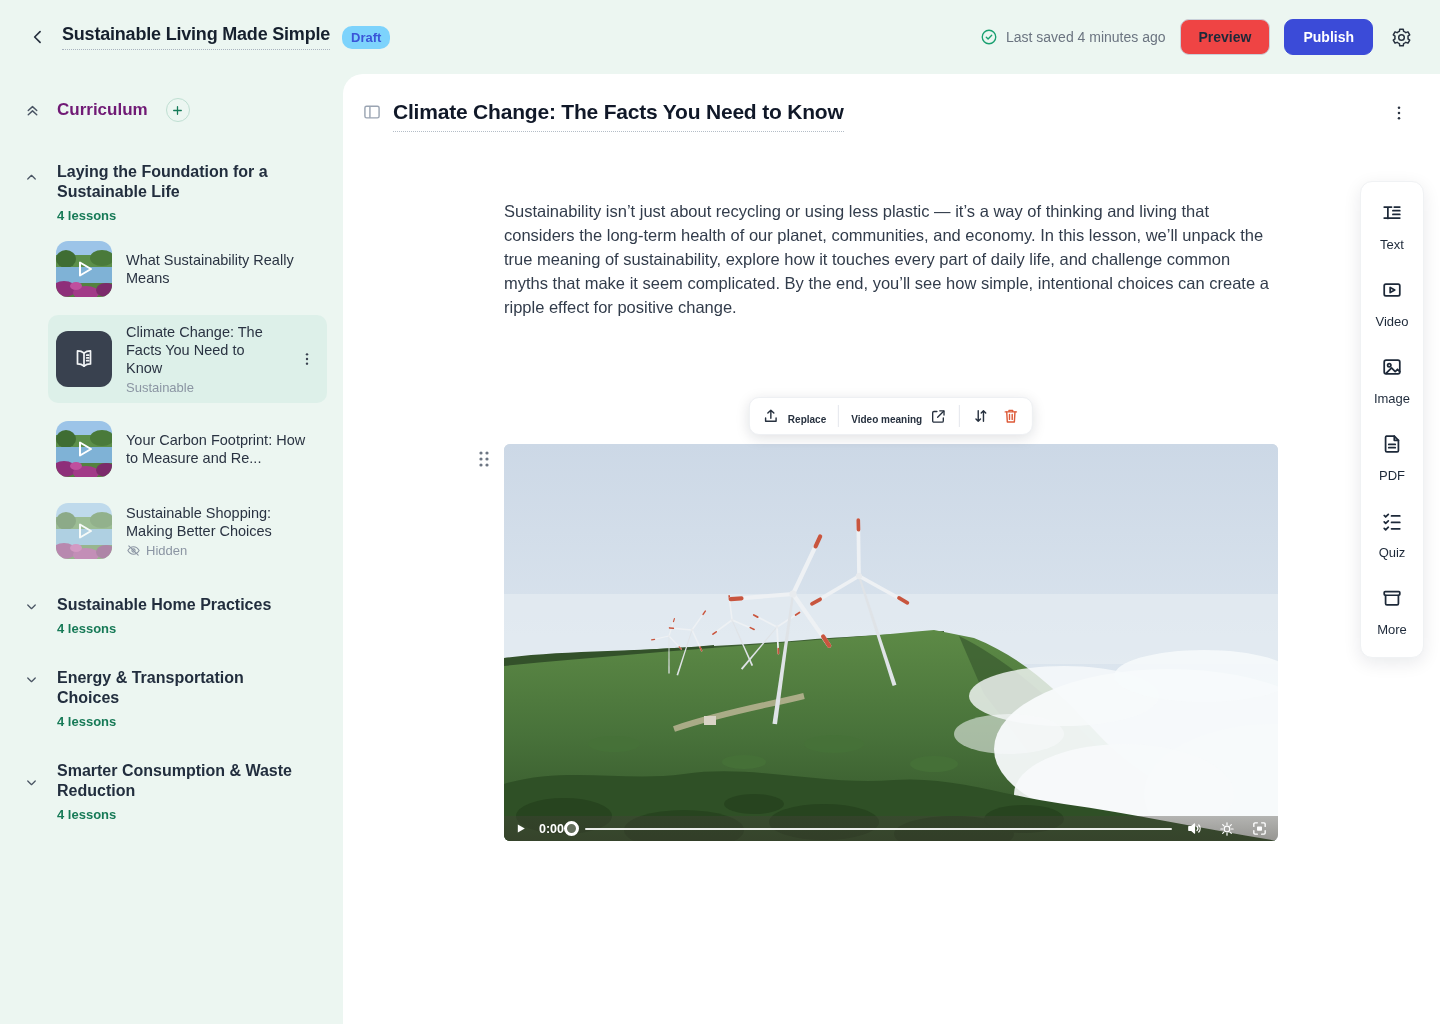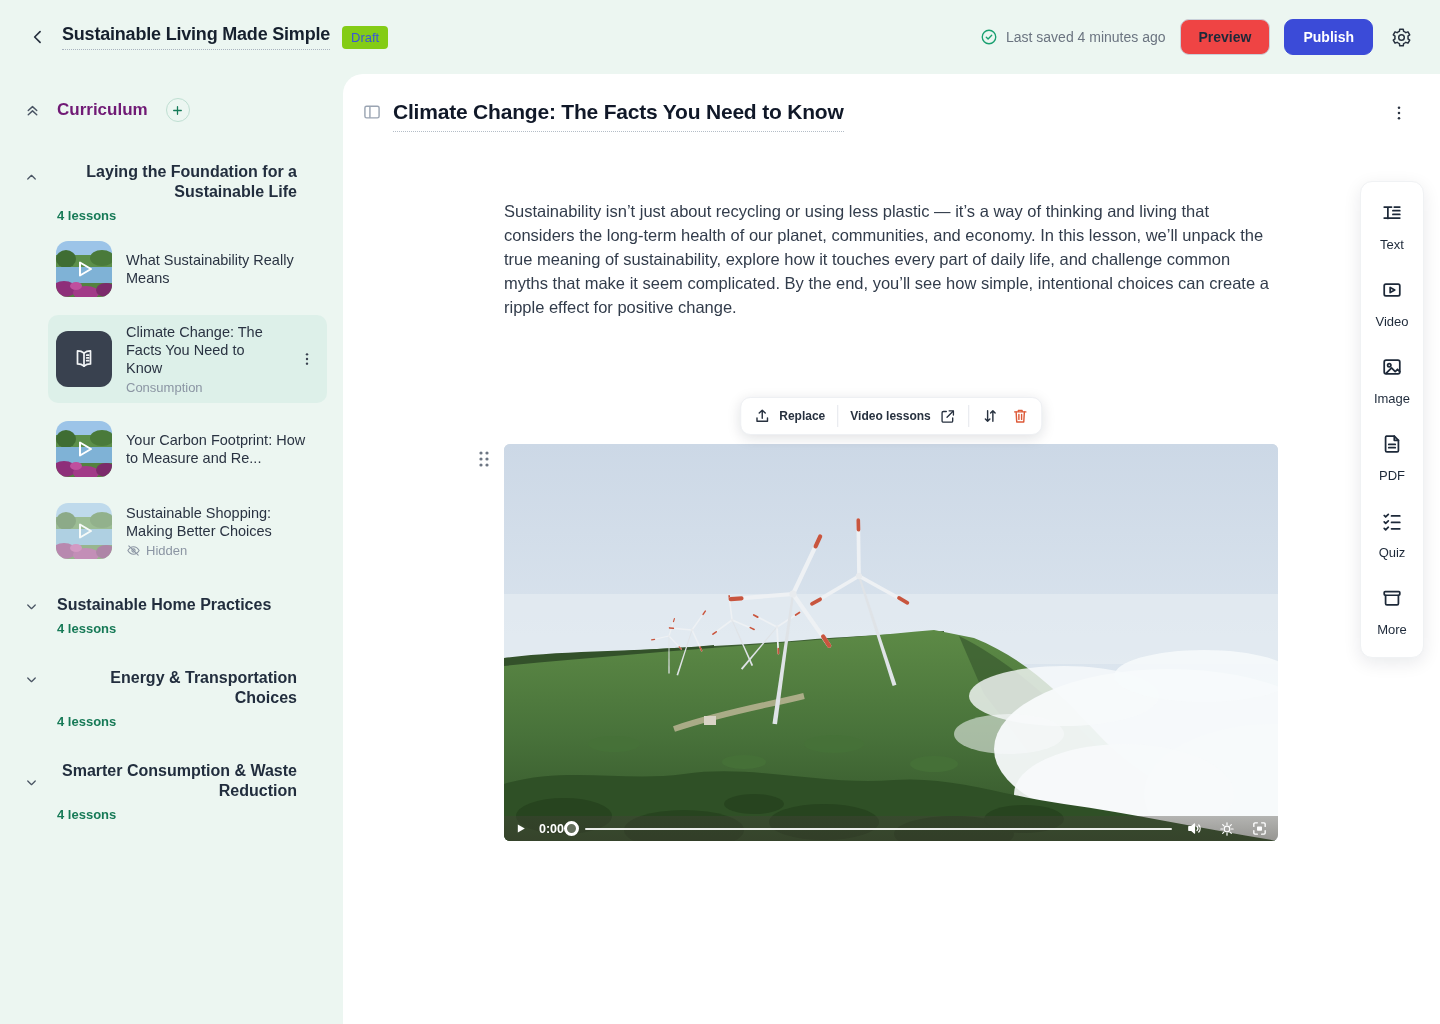--- a/index.html
+++ b/index.html
@@ -10,41 +10,41 @@
   }
   svg { display:block; }
 
   
   .topbar { position:absolute; top:0; left:0; width:1440px; height:74px;
     display:flex; align-items:center; padding:0 24px; }
   .icon-btn { background:none; border:none; cursor:pointer; display:flex;
     align-items:center; justify-content:center; color:#27313f; padding:4px; }
   .course-title { font-size:18px; font-weight:700; color:#16202e; margin-left:10px;
     border-bottom:1.5px dotted #a9b3bf; padding-bottom:4px; letter-spacing:-.2px; cursor:text; }
-  .badge { margin-left:12px; background:#84cc16; color:#3a55d8; font-size:13px;
-    font-weight:400; padding:4px 9px; border-radius:4px; }
+  .badge { margin-left:12px; background:#7dd3fc; color:#3a55d8; font-size:13px;
+    font-weight:700; padding:4px 9px; border-radius:10px; }
   .topbar-right { margin-left:auto; display:flex; align-items:center; gap:14px; }
   .saved { display:flex; align-items:center; gap:8px; color:#6b7480; font-size:14px; }
   .btn { font-family:inherit; font-size:14px; font-weight:600; border-radius:9px;
     padding:9px 18px; cursor:pointer; }
   .btn-ghost { background:#ef4444; border:1px solid #c9d0d9; color:#1d2939; }
   .btn-primary { background:#3b4bd8; border:1px solid #3b4bd8; color:#fff; }
 
   
   .sidebar { position:absolute; top:74px; left:0; width:343px; bottom:0; padding:24px 16px 0 24px; }
   .curriculum-head { display:flex; align-items:center; gap:16px; margin-bottom:40px; }
   .curriculum-title { font-size:17px; font-weight:700; color:#701a75; }
   .plus-btn { width:24px; height:24px; border-radius:50%; border:1.5px solid #bfdfd2;
     background:transparent; color:#157a58; display:flex; align-items:center;
     justify-content:center; cursor:pointer; margin-left:2px; }
   .section { margin-bottom:28px; }
   .section-head { display:flex; gap:17px; cursor:pointer; }
   .section-chevron { flex:0 0 16px; color:#4a5564; margin-top:4px; }
   .section-head.expanded .section-chevron { margin-top:8px; }
-  .section-title { font-size:16px; font-weight:600; color:#222e3e; line-height:20px; max-width:240px;text-align:right; }
+  .section-title { font-size:16px; font-weight:600; color:#222e3e; line-height:20px; max-width:240px; }
   .lesson-count { font-size:13px; font-weight:600; color:#177a57; margin-top:6px; }
   .lessons { margin:10px 0 0 24px; display:flex; flex-direction:column; gap:10px; }
   .lesson { display:flex; align-items:center; gap:14px; padding:8px; border-radius:10px; cursor:pointer; }
   .lesson.selected { background:#ddf0e9; }
   .thumb { width:56px; height:56px; border-radius:12px; flex:0 0 56px; position:relative; overflow:hidden; }
   .thumb.dim { opacity:.55; }
   .thumb .play-ov { position:absolute; inset:0; display:flex; align-items:center; justify-content:center; }
   .tile-book { width:56px; height:56px; border-radius:12px; flex:0 0 56px; background:#39414f;
     display:flex; align-items:center; justify-content:center; color:#f2f4f6; }
   .lesson-body { flex:1; min-width:0; }
@@ -61,22 +61,22 @@
     margin-left:11px; border-bottom:1.5px dotted #b4bdc7; padding-bottom:7px; cursor:text; }
   .lesson-head .kebab-btn { margin-left:auto; color:#2c3543; }
   .doc-col { position:absolute; left:161px; width:774px; top:125px; }
   .paragraph { font-size:16.5px; line-height:24px; color:#323c4b; }
 
   
   .block-toolbar { position:absolute; left:50%; transform:translateX(-50%); top:198px;
     background:#fff; border:1px solid #eef0f3; border-radius:10px;
     box-shadow:0 3px 14px rgba(16,24,40,.13); display:flex; align-items:center;
     padding:7px 12px; gap:12px; white-space:nowrap; z-index:5; }
-  .tool-item { display:flex; align-items:center; gap:8px; background:none; border:none;
-    font-family:inherit; font-size:12px; font-weight:600; color:#27313f; cursor:pointer; }
+  .tool-item { display:flex; align-items:flex-end; gap:8px; background:none; border:none;
+    font-family:inherit; font-size:10px; font-weight:600; color:#27313f; cursor:pointer; }
   .tool-div { width:1px; height:22px; background:#e4e7ec; }
   .tool-trash { color:#dd5a38; }
 
   
   .video-wrap { position:absolute; top:245px; left:0; width:774px; height:397px;
     border-radius:6px; overflow:hidden; background:#cfd9e2; }
   .drag-handle { position:absolute; top:250px; left:-27px; color:#6d7683; cursor:grab; }
   .player-bar { position:absolute; left:0; right:0; bottom:0; height:25px;
     background:linear-gradient(rgba(70,66,58,.38),rgba(60,56,48,.52));
     display:flex; align-items:center; padding:0 10px; color:#fff; }
@@ -184,21 +184,21 @@
       <div class="lesson selected">
         <div class="tile-book">
           <svg width="26" height="26" viewBox="0 0 24 24" fill="none" stroke="currentColor" stroke-width="1.6" stroke-linecap="round" stroke-linejoin="round">
               <path d="M12 6.5C10.5 5.2 8.5 4.5 6 4.5v12c2.5 0 4.5.7 6 2 1.5-1.3 3.5-2 6-2v-12c-2.5 0-4.5.7-6 2z"></path>
               <path d="M12 6.5v12"></path>
               <path d="M14.5 8.5h1.8M14.5 11h1.8M14.5 13.5h1.8"></path>
             </svg>
         </div>
         <div class="lesson-body">
           <div class="lesson-title">Climate Change: The Facts You Need to Know</div>
-          <div class="lesson-meta">Consumption</div>
+          <div class="lesson-meta">Sustainable</div>
         </div>
         <button class="kebab-btn">
           <svg width="16" height="16" viewBox="0 0 24 24" fill="currentColor">
               <circle cx="12" cy="5" r="1.8"></circle>
               <circle cx="12" cy="12" r="1.8"></circle>
               <circle cx="12" cy="19" r="1.8"></circle>
             </svg>
         </button>
       </div>
 
@@ -330,21 +330,21 @@
     <div class="block-toolbar">
       <button class="tool-item">
         <svg width="18" height="18" viewBox="0 0 24 24" fill="none" stroke="currentColor" stroke-width="1.9" stroke-linecap="round" stroke-linejoin="round">
             <path d="M12 15V4.5M8 8l4-3.8L16 8"></path>
             <path d="M5 14.5V19h14v-4.5"></path>
           </svg>
         <span>Replace</span>
       </button>
       <span class="tool-div"></span>
       <button class="tool-item">
-        <span>Video lessons</span>
+        <span>Video meaning</span>
         <svg width="17" height="17" viewBox="0 0 24 24" fill="none" stroke="currentColor" stroke-width="1.9" stroke-linecap="round" stroke-linejoin="round">
             <path d="M10 5H5.8A1.8 1.8 0 0 0 4 6.8v11.4A1.8 1.8 0 0 0 5.8 20h11.4a1.8 1.8 0 0 0 1.8-1.8V14"></path>
             <path d="M14 4h6v6"></path>
             <path d="M11 13 19.5 4.5"></path>
           </svg>
       </button>
       <span class="tool-div"></span>
       <button class="tool-item">
         <svg width="18" height="18" viewBox="0 0 24 24" fill="none" stroke="currentColor" stroke-width="1.9" stroke-linecap="round" stroke-linejoin="round">
             <path d="M8.5 5v14M8.5 19l-3-3M8.5 19l3-3"></path>

